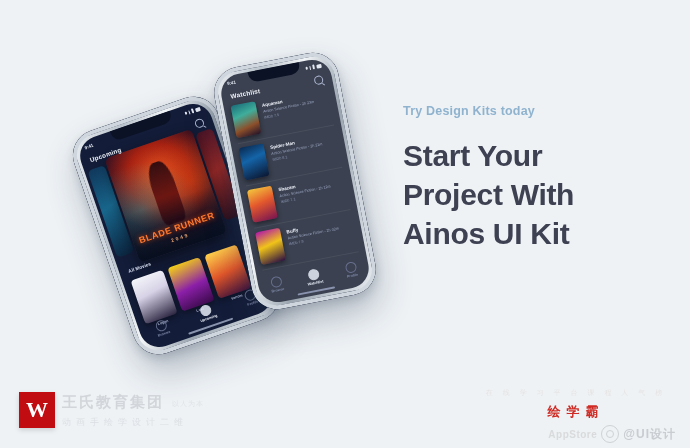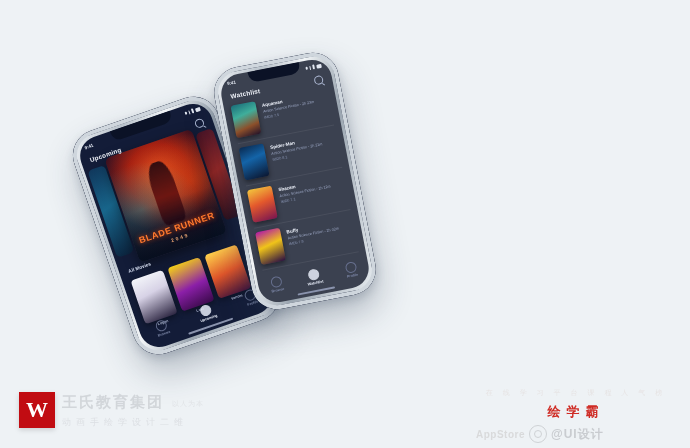--- a/index.html
+++ b/index.html
@@ -164,21 +164,21 @@
     line-height:1;
   }
   .logo-text{display:flex;flex-direction:column;gap:9px;}
   .cn-main{font-size:15px;font-weight:700;color:#d2d6da;letter-spacing:2px;line-height:1;}
   .cn-sub{font-size:9px;color:#dcdfe3;letter-spacing:5px;line-height:1;}
   .cn-tag{font-size:7px;color:#e0e3e6;letter-spacing:1px;}
 
   .wm{position:absolute;right:14px;top:388px;width:200px;text-align:center;}
   .wm-faint{font-size:7px;color:#e6e3e3;letter-spacing:4px;margin-bottom:5px;}
   .wm-red{font-size:13px;font-weight:700;color:#cf2b24;letter-spacing:6px;margin-bottom:4px;}
-  .wm-bottom{display:flex;align-items:center;justify-content:flex-start;gap:4px;}
+  .wm-bottom{display:flex;align-items:center;justify-content:flex-end;gap:4px;}
   .wm-store{font-size:10px;font-weight:700;color:#d9dadb;letter-spacing:.5px;}
   .weibo{
     width:16px;height:16px;border-radius:50%;border:1.4px solid #cfd2d5;
     position:relative;flex:none;
   }
   .weibo:after{
     content:"";position:absolute;left:50%;top:50%;transform:translate(-50%,-50%);
     width:6px;height:6px;border-radius:50%;border:1.2px solid #cfd2d5;
   }
   .wm-handle{font-size:12px;font-weight:700;color:#c9ccd0;letter-spacing:1px;}
@@ -313,20 +313,28 @@
         </div>
         <div class="tabitem">
           <span class="tabicon"></span>
           <span class="tablabel">Profile</span>
         </div>
       </div>
       <div class="homebar"></div>
     </div>
   </div>
 
+  <div class="copy">
+    <p class="eyebrow">Try Design Kits today</p>
+    <h1 class="headline">
+      <span>Start Your</span>
+      <span>Project With</span>
+      <span>Ainos UI Kit</span>
+    </h1>
+  </div>
 
   <div class="logo-wrap">
     <div class="logo-sq">
       <span class="w">W</span>
     </div>
     <div class="logo-text">
       <div style="display:flex;align-items:flex-end;gap:8px;">
         <span class="cn-main">王氏教育集团</span>
         <span class="cn-tag">以人为本</span>
       </div>

